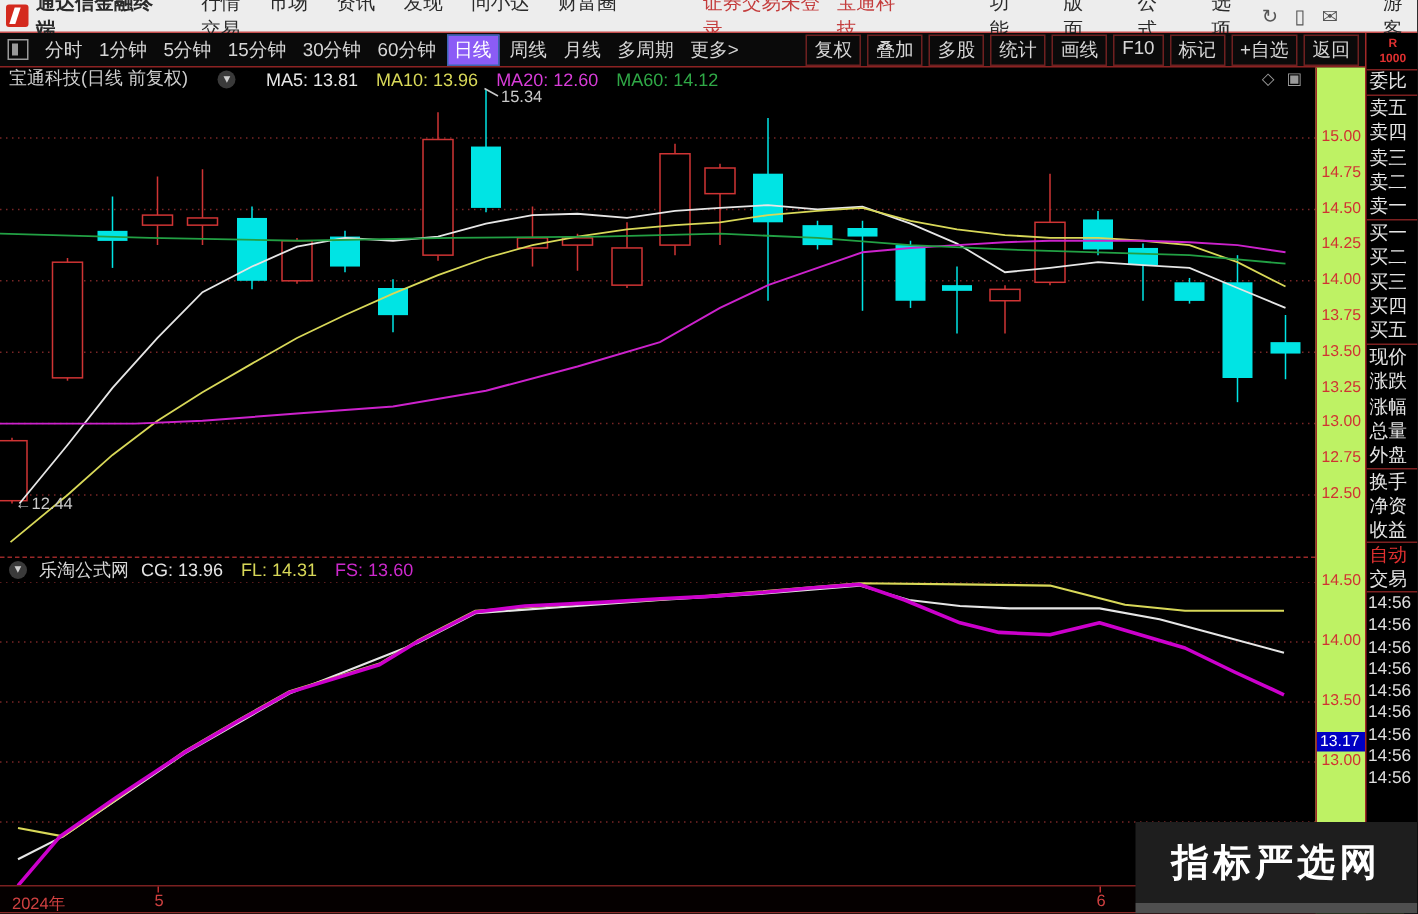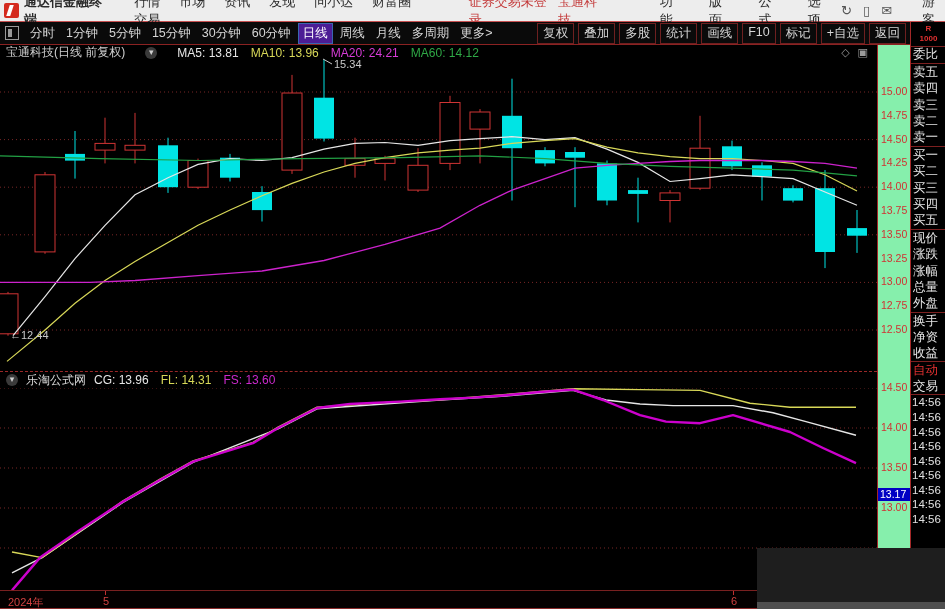--- a/index.html
+++ b/index.html
@@ -18,38 +18,38 @@
   .m2:first-child{margin-left:30px;}
   #menu2{margin-left:26px;display:inline-flex;gap:15px;}
   #topicons{margin-left:14px;display:inline-flex;gap:11px;color:#555;font-size:13px;}
   .user{margin-left:30px;}
   
   .toolbar{position:absolute;left:0;top:22px;width:910px;height:22px;background:#0a0a0a;
            border-bottom:1px solid #8b2222;display:flex;align-items:center;font-size:12.5px;}
   .tb-icon{width:12px;height:12px;border:1px solid #9a9a9a;margin:0 7px 0 5px;position:relative;flex:0 0 auto;}
   .tb-icon:before{content:"";position:absolute;left:2px;top:2px;width:4px;height:8px;background:#9a9a9a;}
   .period{color:#d6d6d6;padding:2px 4px;margin-right:3px;white-space:nowrap;}
-  .period.active{background:#4c1d95;color:#ffffff;border:1px solid #3a66b0;padding:1px 4px;}
+  .period.active{background:#8b5cf6;color:#ffffff;border:1px solid #3a66b0;padding:1px 4px;}
   #actions{margin-left:auto;display:inline-flex;margin-right:4px;}
   .action{color:#d6d6d6;border:1px solid #6e2020;padding:1px 5px;margin-left:4px;white-space:nowrap;}
   
   .chart-header{position:absolute;left:6px;top:45px;width:866px;height:15px;display:flex;
                 align-items:center;font-size:12px;color:#cfcfcf;gap:20px;}
   .circ{width:12px;height:12px;border-radius:50%;background:#3a3a3a;color:#cfcfcf;font-size:9px;
         line-height:11px;text-align:center;flex:0 0 auto;}
   .hdr-right{margin-left:auto;display:inline-flex;gap:8px;color:#9a9a9a;font-size:11px;padding-right:4px;}
   .ind-header{position:absolute;left:6px;top:373px;width:866px;height:14px;display:flex;
               align-items:center;font-size:12px;color:#d8d8d8;gap:8px;}
   .maval{white-space:nowrap;}
   
   #main-chart{position:absolute;left:0;top:56px;}
   #ind-chart{position:absolute;left:0;top:388px;}
   .divider{position:absolute;left:0;top:371px;width:877px;height:0;border-top:1px dashed #992828;}
   
-  .axiscol{position:absolute;left:877px;top:45px;width:32px;height:564px;background:#86efac;
+  .axiscol{position:absolute;left:877px;top:45px;width:32px;height:564px;background:#bef264;
            border-left:1px solid #a32828;padding-left:26px;}
   .axis-label{position:absolute;left:3px;font-size:10.5px;line-height:13px;color:#d03232;}
   .badge{position:absolute;left:0;width:32px;height:13px;background:#0000c4;color:#fff;
          font-size:10.5px;line-height:13px;padding-left:2px;}
   
   .sidebar{position:absolute;left:910px;top:22px;width:35px;height:587px;background:#000;
            border-left:1px solid #a32828;overflow:hidden;}
   .sb-corner{height:22px;color:#e03030;font-size:8px;line-height:10px;text-align:center;padding-top:2px;
              border-bottom:1px solid #7d2020;font-weight:bold;}
   .sb-row{height:16.6px;line-height:16.6px;font-size:12.5px;color:#e5e5e5;padding-left:2px;
@@ -121,21 +121,21 @@
         <span class="action">返回</span>
       </span>
   </div>
 
   <div class="chart-header">
     <span>宝通科技(日线 前复权)</span>
     <span class="circ">▾</span>
     <span id="ma-labels" style="display:inline-flex;gap:12px;">
         <span class="maval" style="color: rgb(230, 230, 230);">MA5: 13.81</span>
         <span class="maval" style="color: rgb(216, 216, 88);">MA10: 13.96</span>
-        <span class="maval" style="color: rgb(216, 60, 216);">MA20: 24.21</span>
+        <span class="maval" style="color: rgb(216, 60, 216);">MA20: 12.60</span>
         <span class="maval" style="color: rgb(47, 168, 70);">MA60: 14.12</span>
       </span>
     <span class="hdr-right">
       <span>◇</span>
       <span>▣</span>
     </span>
   </div>
 
   <svg id="main-chart" width="877" height="316" viewBox="0 0 877 316">
       <line x1="0" y1="36.0" x2="877" y2="36.0" stroke="#963030" stroke-width="1" stroke-dasharray="1,3" opacity="0.8"></line>
@@ -292,16 +292,17 @@
         <div class="sb-time">14:56</div>
         <div class="sb-time">14:56</div>
         <div class="sb-time">14:56</div>
         <div class="sb-time">14:56</div>
         <div class="sb-time">14:56</div>
         <div class="sb-time">14:56</div>
       </div>
   </div>
 
   <div class="watermark">
+    <div class="wm1">指标严选网</div>
   </div>
   <div class="graybar"></div>
 
 </div>
 
 </body></html>

